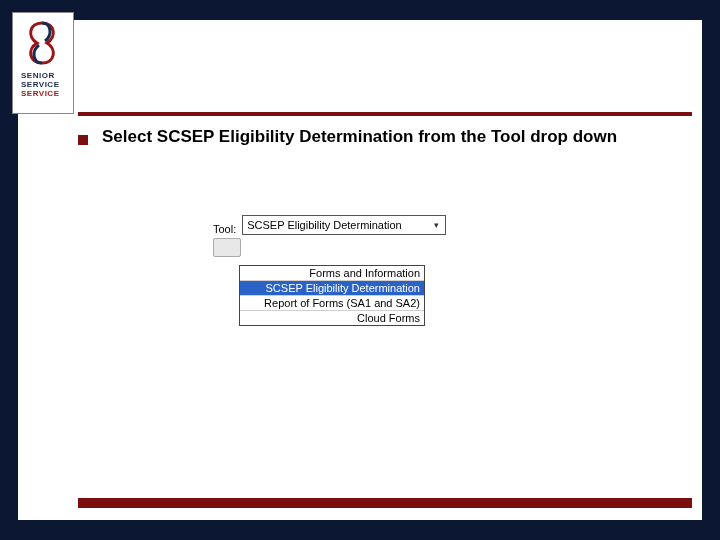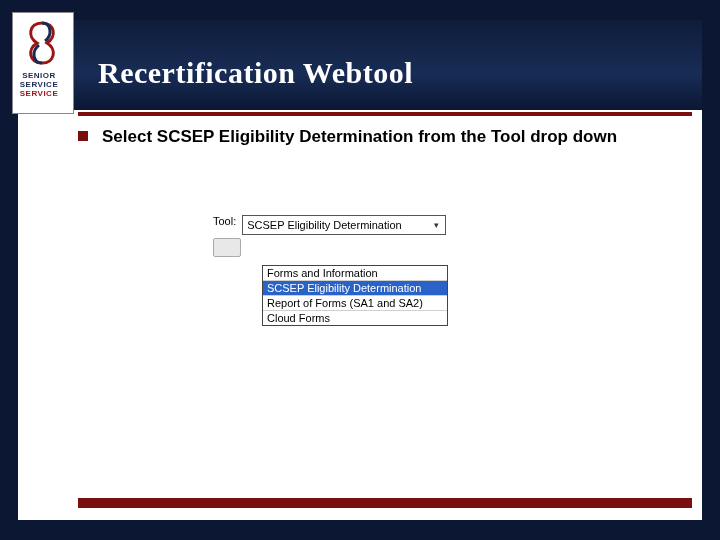--- a/index.html
+++ b/index.html
@@ -47,85 +47,85 @@
     width:60px; height:100px;
     background:#ffffff;
     border:1px solid #888;
   }
   .logo-mark{
     position:absolute;
     left:8px; top:6px; width:42px; height:48px;
   }
   .logo-text{
     position:absolute;
-    left:0; top:58px; width:52px;
-    text-align:center;
+    left:8px; top:58px; width:52px;
     font-size:8px;
     line-height:9px;
     letter-spacing:0.5px;
     color:#1a2a50;
     font-weight:bold;
   }
   .logo-text .red{color:#9a1515;}
   
   .body{
     position:absolute;
     left:60px; top:106px; right:20px;
     color:#000;
   }
   .bullet-row{
     display:flex;
-    align-items:flex-start;
+    align-items:center;
     gap:14px;
   }
   .sq{
     width:10px;height:10px;
     background:#7a0f0f;
     margin-top:5px;
     flex:0 0 10px;
   }
   .bullet-text{
     font-size:17px;
     font-weight:bold;
     line-height:22px;
   }
   
   .shot{
     position:absolute;
     left:195px; top:195px;
     width:240px;
   }
   .shot-row{
-    display:flex; align-items:flex-start; gap:6px;
+    display:flex; align-items:flex-end; gap:6px;
     font-size:11px;
   }
   .select{
     border:1px solid #555;
     height:18px;
     padding:0 18px 0 4px;
     font-size:11px;
     line-height:18px;
     width:180px;
     position:relative;
     background:#fff;
     white-space:nowrap; overflow:hidden;
   }
   .select .caret{
     position:absolute; right:2px; top:2px;
     width:14px;height:14px;
     display:flex;align-items:center;justify-content:center;
     font-size:9px;color:#333;
   }
   .listbox{
-    margin-left:49px;
+    margin-left:26px;
     margin-top:4px;
     border:1px solid #444;
     width:184px;
     font-size:11px;
     background:#fff;
+    text-align:right;
   }
   .opt{
     padding:1px 4px;
     border-bottom:1px solid #cfcfcf;
     white-space:nowrap;
     overflow:hidden;
   }
   .opt:last-child{border-bottom:none;}
   .opt.sel{
     background:#2a63c8;
@@ -145,23 +145,20 @@
     left:60px; right:10px; bottom:12px;
     height:10px;
     background:#7a0f0f;
   }
 </style>
 </head>
 <body>
 
 <div class="slide">
 
-  <div class="header">
-    <div class="title">Recertification Webtool</div>
-  </div>
   <div class="divider"></div>
 
   <div class="logo">
     <svg class="logo-mark" viewBox="0 0 42 48">
       <path d="M21 4 C8 4 6 18 16 24 C6 30 8 44 21 44 C34 44 36 30 26 24 C36 18 34 4 21 4 Z" fill="none" stroke="#9a1515" stroke-width="3"></path>
       <path d="M21 4 C30 4 32 16 24 22" fill="none" stroke="#1a2a50" stroke-width="3"></path>
       <path d="M21 44 C12 44 10 32 18 26" fill="none" stroke="#1a2a50" stroke-width="3"></path>
     </svg>
     <div class="logo-text">
       <span>SENIOR</span><br>

